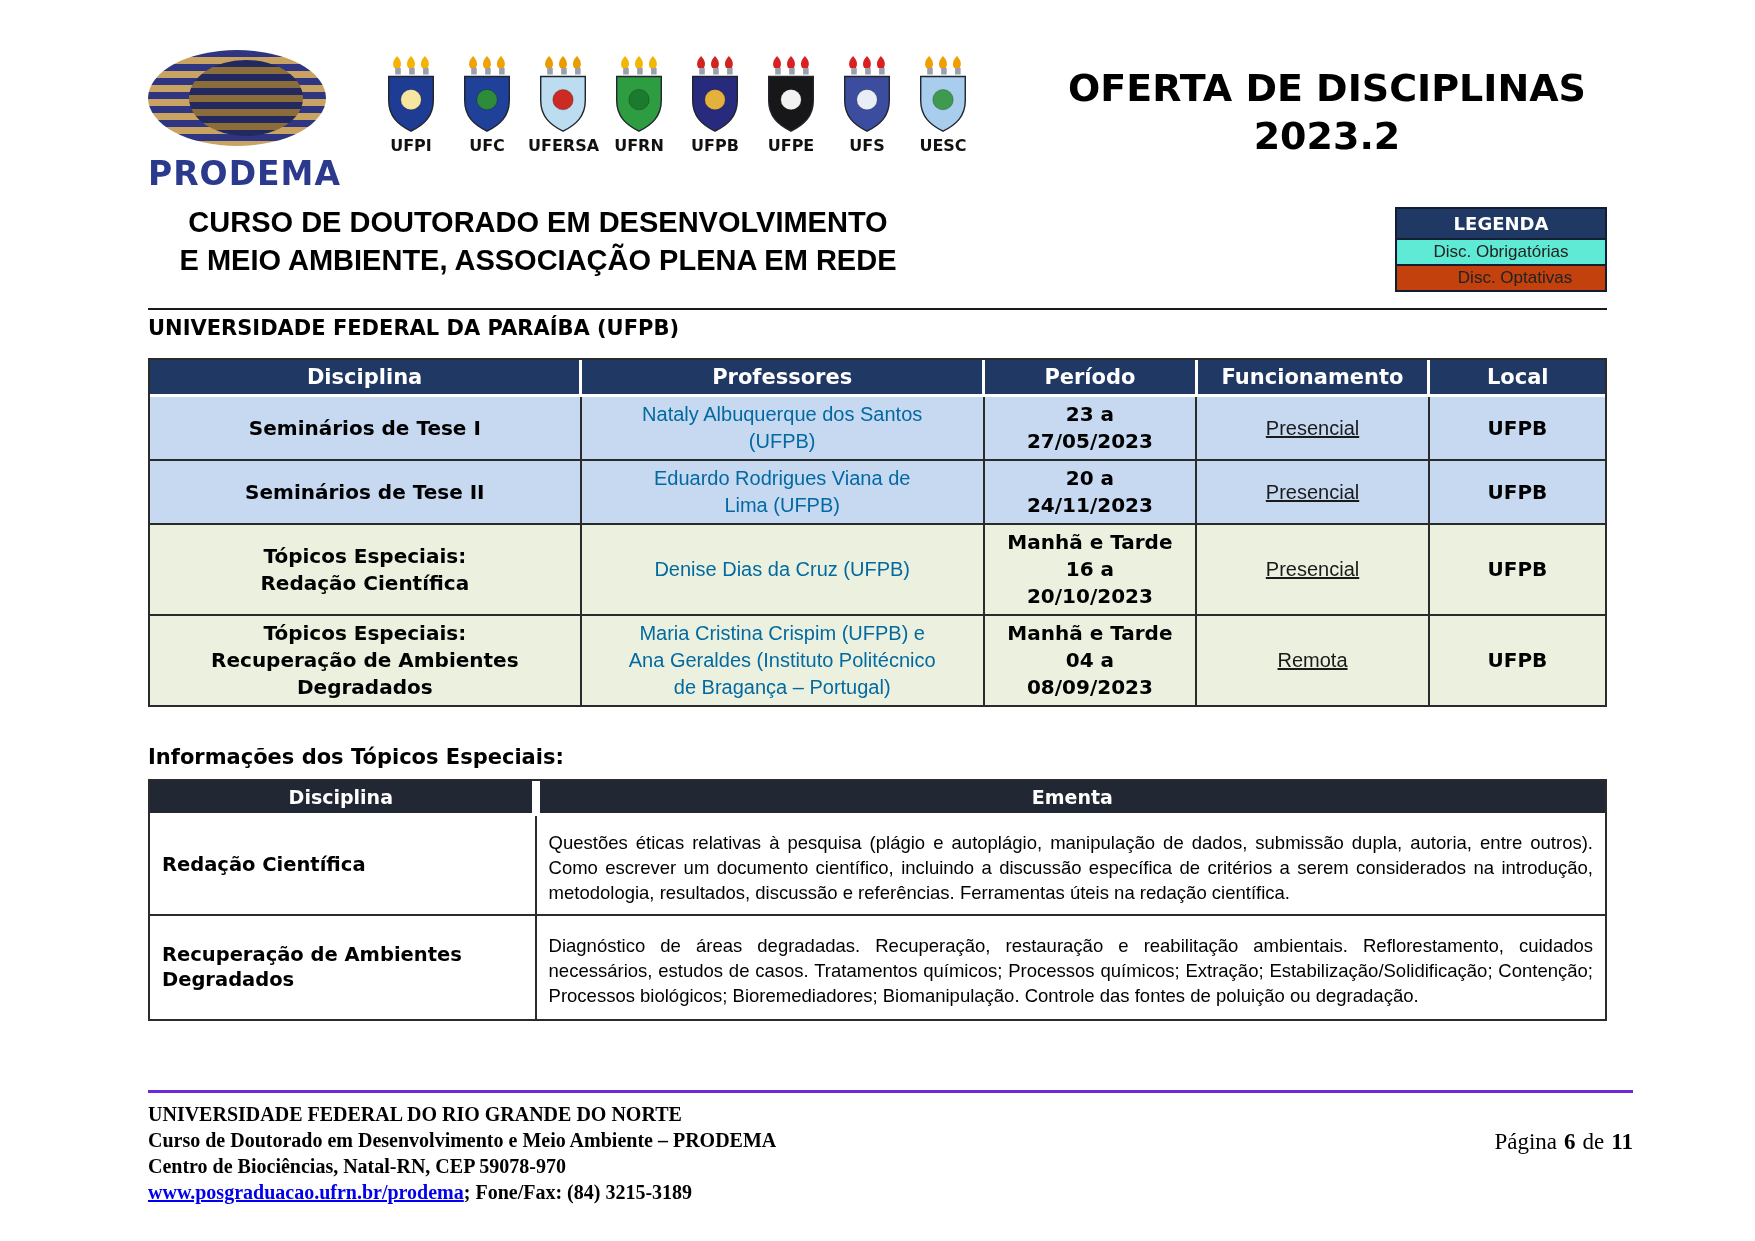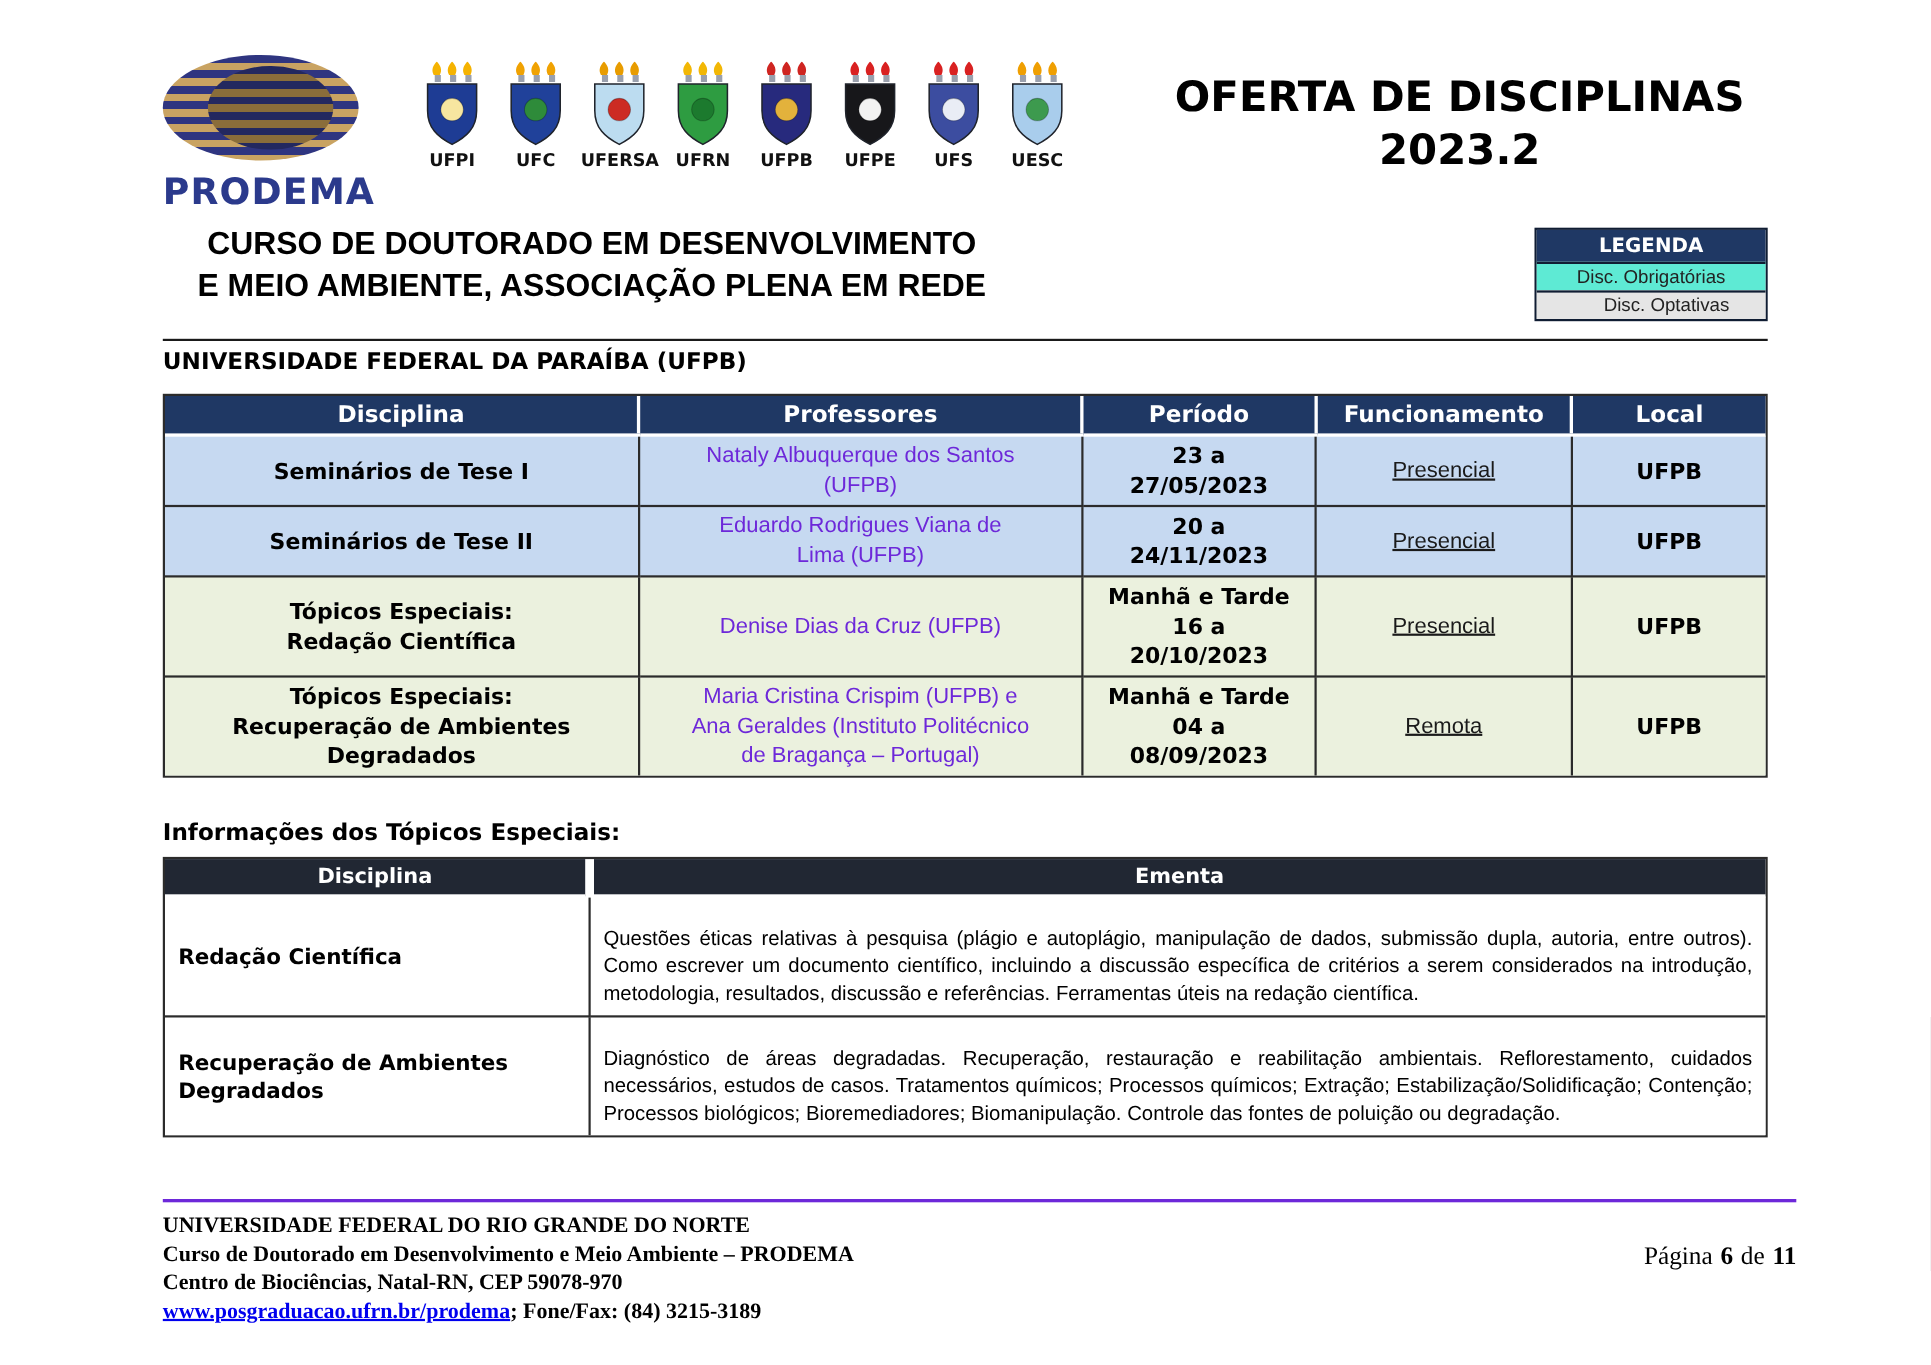--- a/index.html
+++ b/index.html
@@ -26,51 +26,51 @@
            font-family:"DejaVu Sans", sans-serif; font-weight:bold; font-size:38px; line-height:48px; color:#000; }
   .subtitle-row { display:flex; align-items:flex-start; margin-top:10px; }
   .subtitle { width:780px; text-align:center; font-weight:bold; font-size:29px; line-height:38px; color:#000;
            font-family:"Liberation Sans", sans-serif; }
   
   .legend { margin-left:auto; width:212px; border:2px solid #101d33; margin-top:4px; }
   .legend-title { background:#1f3864; color:#fff; text-align:center; font-family:"DejaVu Sans", sans-serif;
            font-weight:bold; font-size:18px; padding:4px 16px; }
   .legend-item { text-align:center; font-size:17px; color:#222; padding:2px 0; border-top:2px solid #101d33; }
   .legend-item.blue { background:#5eead4; }
-  .legend-item.green { background:#e5e5e5;padding-left:28px; }
+  .legend-item.green { background:#c2410c;padding-left:28px; }
   
   .rule { border-top:2px solid #1a1a1a; margin-top:16px; }
   .section-title { margin-top:6px; font-family:"DejaVu Sans", sans-serif; font-weight:bold; font-size:21px; color:#000; }
   
   .tbl-wrap { border:2px solid #2b2b2b; margin-top:18px; }
   table { width:100%; border-collapse:collapse; table-layout:fixed; }
   .t1 th { background:#1f3864; color:#fff; font-family:"DejaVu Sans", sans-serif; font-weight:bold;
            font-size:21px; padding:5px 2px; border-bottom:3px solid #fff; }
   .t1 th + th { border-left:3px solid #fff; }
   .t1 td { border:2px solid #2b2b2b; vertical-align:middle; text-align:center; font-size:20px; line-height:27px; padding:4px 6px; }
   .t1 tr td:first-child { border-left:none; } .t1 tr td:last-child { border-right:none; }
   .t1 tbody tr:last-child td { border-bottom:none; }
   tr.row-blue td { background:#c6d9f1; }
   tr.row-green td { background:#ebf1de; }
   .t1 tr.h64 td { height:64px; } .t1 tr.h90 td { height:90px; }
   .pre { white-space:pre-line; }
   .cell-disc, .cell-per, .cell-local { font-family:"DejaVu Sans", sans-serif; font-weight:bold; color:#000; }
-  .cell-prof { font-family:"Liberation Sans", sans-serif; color:#6d28d9; }
+  .cell-prof { font-family:"Liberation Sans", sans-serif; color:#0369a1; }
   .u { text-decoration:underline; color:#1a1a1a;text-align:center; }
   
   .info-title { margin-top:38px; font-family:"DejaVu Sans", sans-serif; font-weight:bold; font-size:21px; }
   .tbl-wrap2 { border:2px solid #2b2b2b; margin-top:10px; }
   .t2 th { background:#212733; color:#fff; font-family:"DejaVu Sans", sans-serif; font-weight:bold;
            font-size:19px; padding:5px 2px; border-bottom:3px solid #fff; }
   .t2 th + th { border-left:8px solid #fff; }
   .t2 td { border:2px solid #2b2b2b; background:#fff; vertical-align:middle; font-size:18.5px; line-height:25px; }
   .t2 tr td:first-child { border-left:none; } .t2 tr td:last-child { border-right:none; }
   .t2 tbody tr:last-child td { border-bottom:none; }
   .t2 .cell-disc2 { font-family:"DejaVu Sans", sans-serif; font-weight:bold; font-size:19.5px; padding:8px 12px; text-align:left; }
-  .t2 .cell-ementa { text-align:justify; padding:24px 12px 8px 12px; color:#000; }
+  .t2 .cell-ementa { text-align:justify; padding:14px 12px 8px 12px; color:#000; }
   .t2 tr.hr1 td { height:100px; } .t2 tr.hr2 td { height:104px; }
   
   .footer { position:absolute; left:148px; right:122px; top:1090px; border-top:3px solid #6d28d9; padding-top:8px;
             display:flex; font-family:"Liberation Serif", serif; }
   .footer-lines { font-weight:bold; font-size:20px; line-height:26px; color:#000; }
   .flink { color:#0000ee; text-decoration:underline; }
   .pgnum { margin-left:auto; margin-top:28px; font-size:23px; color:#000; white-space:nowrap; }
   .pgnum span { margin-left:7px; } .pgnum span:first-child { margin-left:0; }
   .pgnum .b { font-weight:bold; }
 </style>

